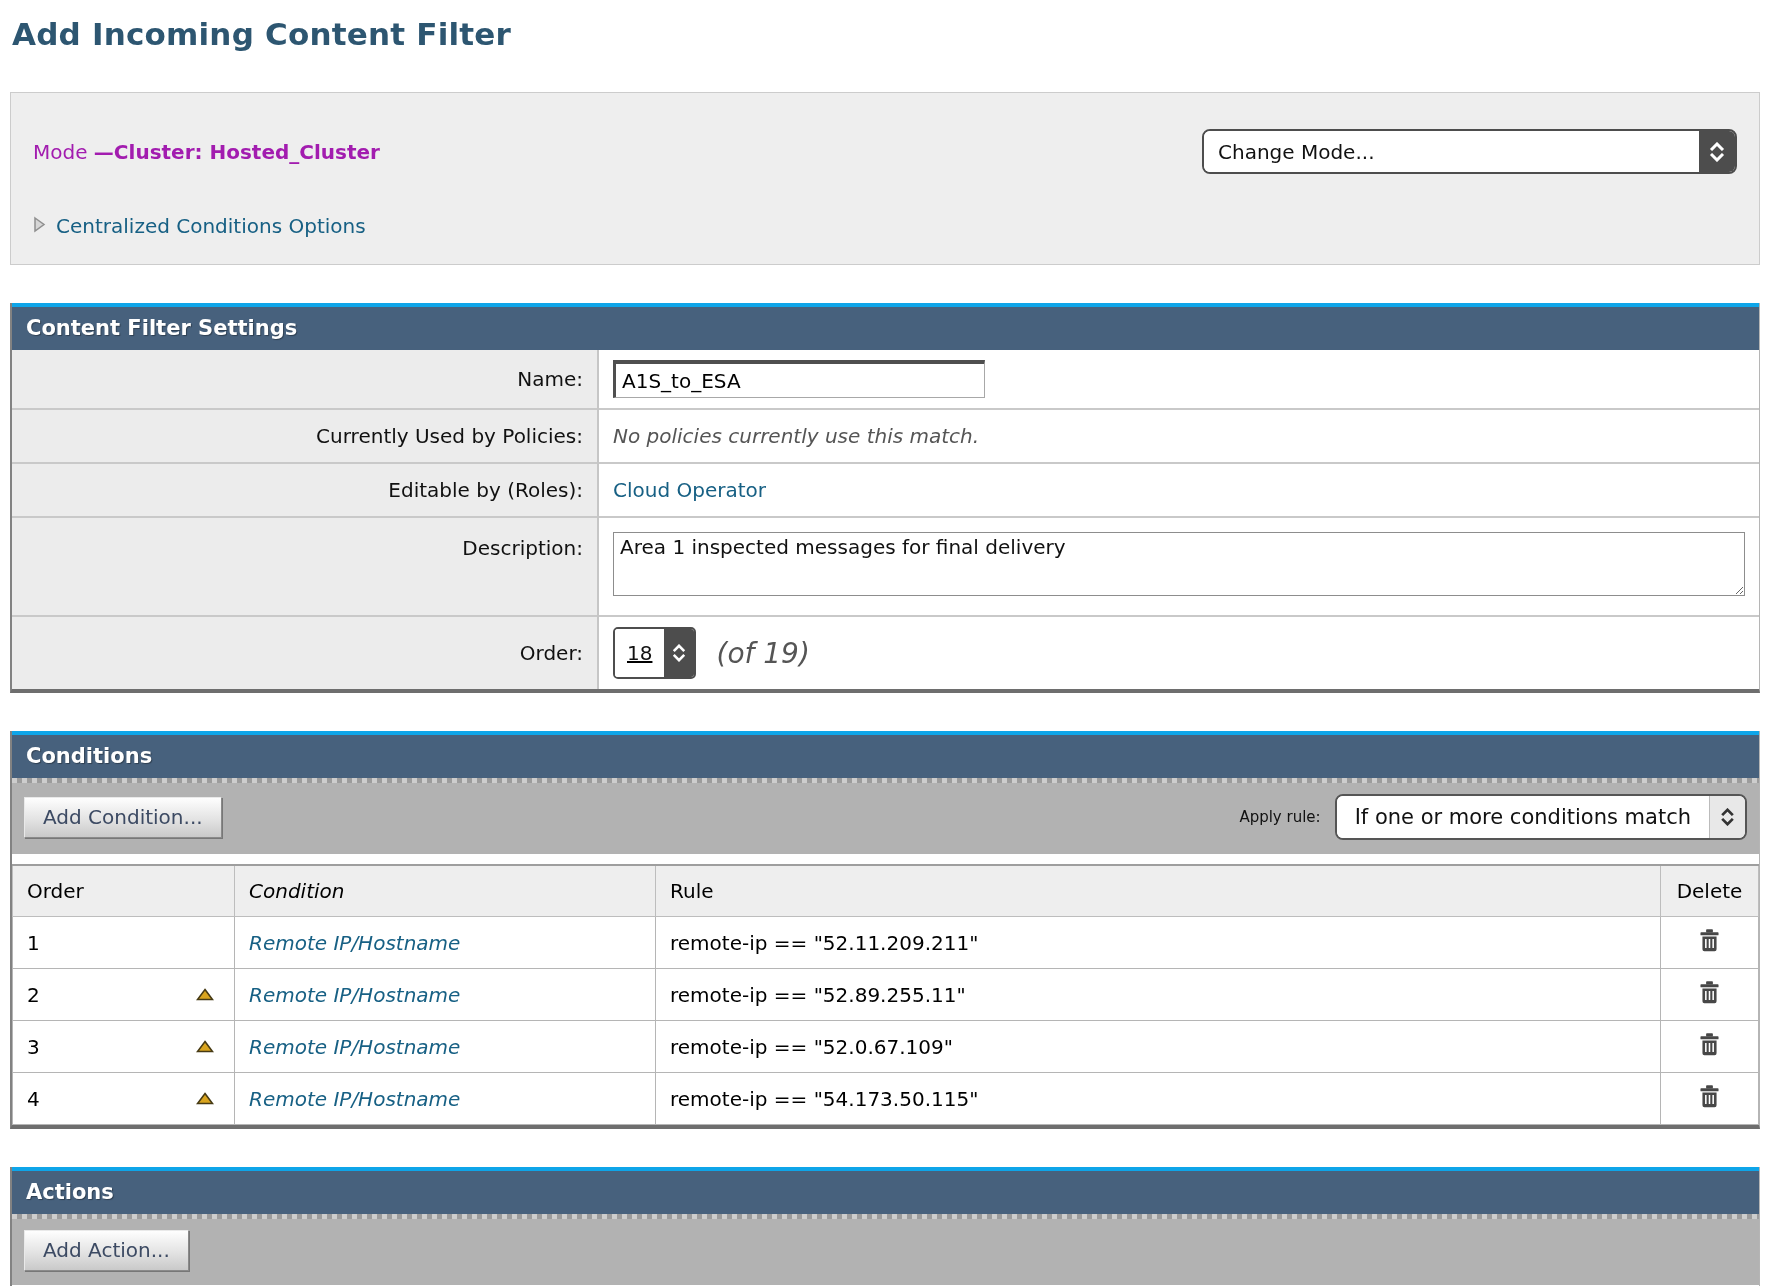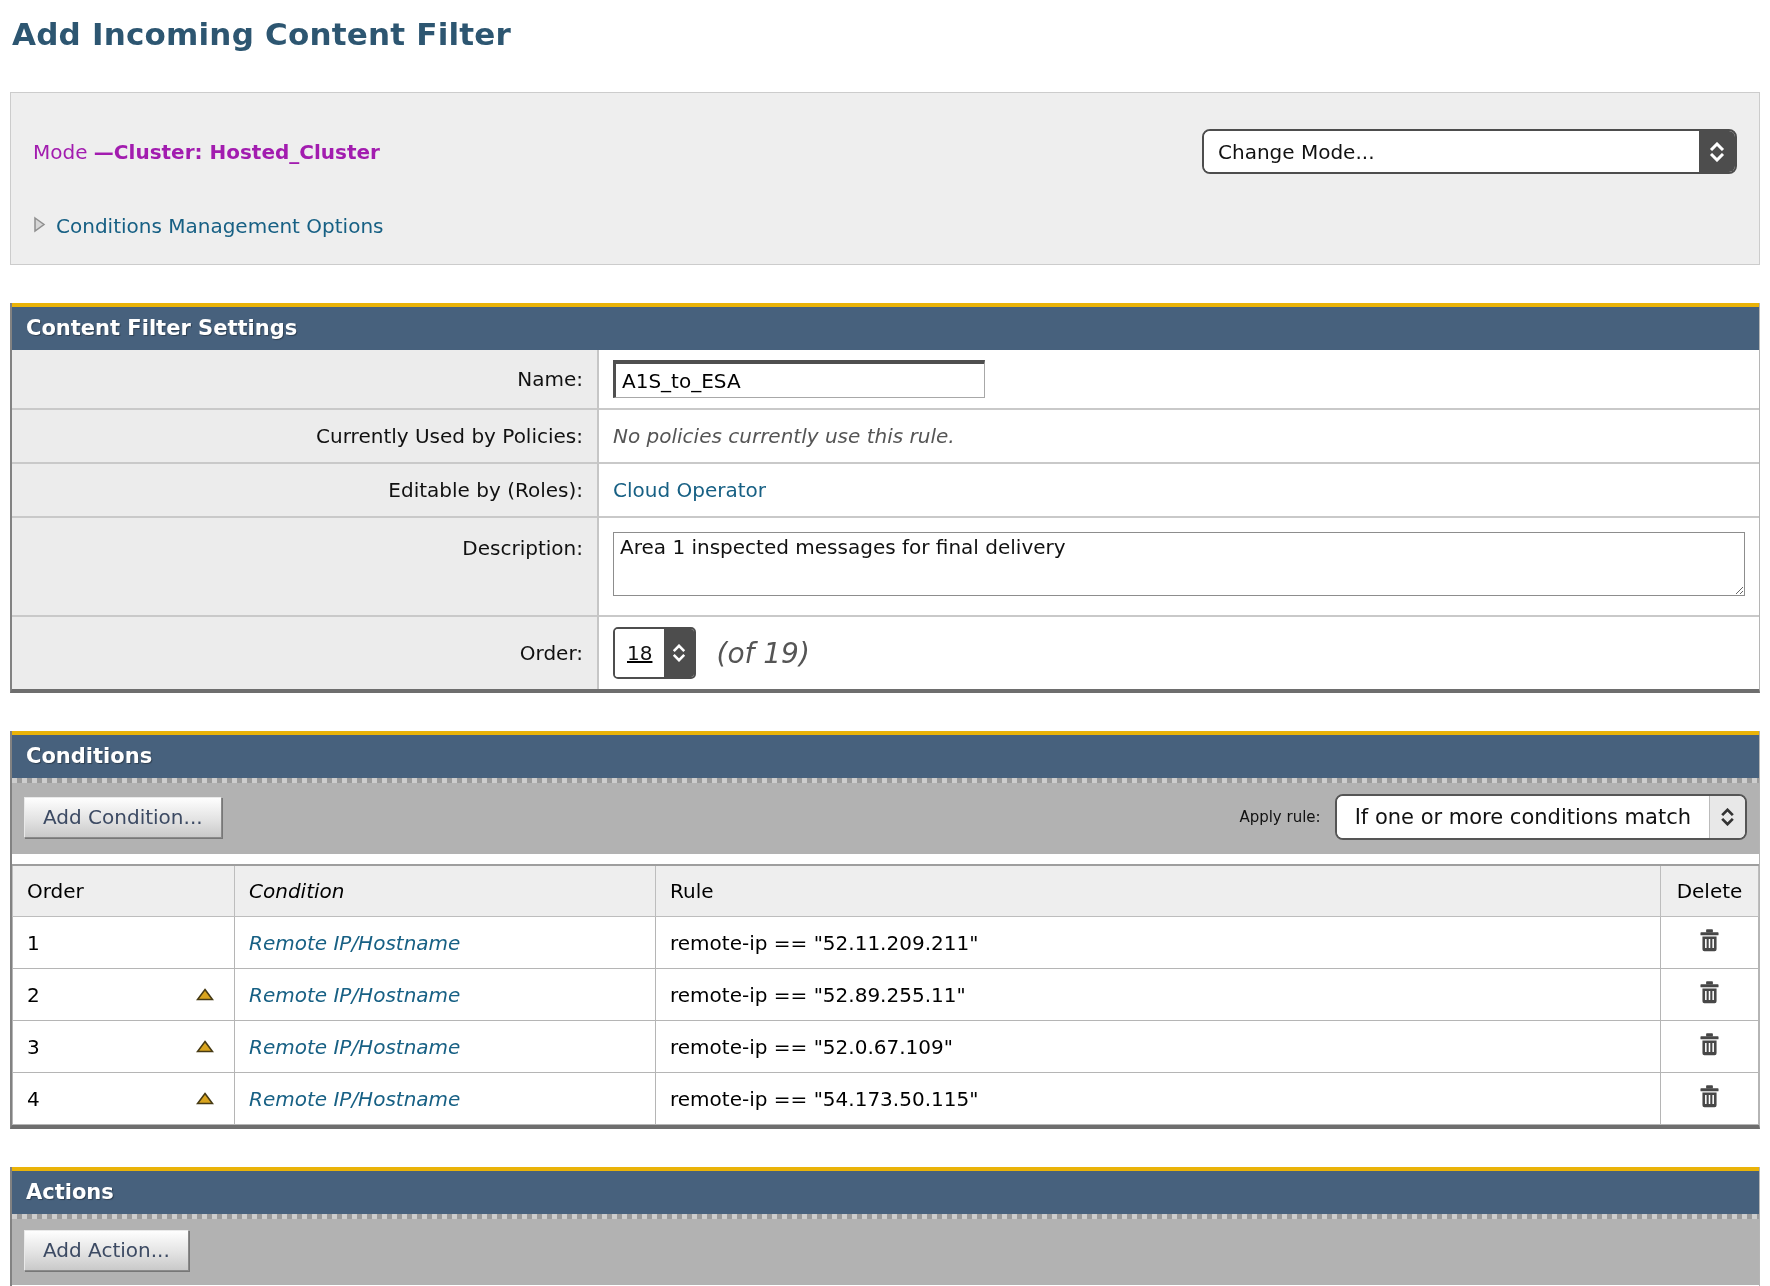--- a/index.html
+++ b/index.html
@@ -60,21 +60,21 @@
     gap: 2px;
   }
   .mac-select.light-stepper { border-color: #555; }
   .mac-select.light-stepper .sel-stepper { background: #e8e8e8; border-left: 1px solid #bbb; }
   .chev { display: block; }
 
   
   .section { margin-top: 38px; border-left: 2px solid #828282; border-right: 1px solid #b5b5b5; border-bottom: 4px solid #6e6e6e; }
   .section-header {
     background: #47617d;
-    border-top: 4px solid #eab308;
+    border-top: 4px solid #0ea5e9;
     color: #ffffff;
     font-weight: bold;
     font-size: 21px;
     padding: 9px 14px 10px 14px;
     text-shadow: 1px 1px 1px rgba(0,0,0,0.35);
   }
 
   
   .kv-table { width: 100%; border-collapse: collapse; background: #fff; }
   .kv-table td { font-size: 20px; vertical-align: middle; }
@@ -180,37 +180,37 @@
             </svg>
         </span>
       </div>
     </div>
     <div class="cm-link-row">
       <span class="disclosure">
         <svg width="13" height="17" viewBox="0 0 13 17">
             <polygon points="2,2 11,8.5 2,15" fill="#d6d6d6" stroke="#8f8f8f" stroke-width="1.5"></polygon>
           </svg>
       </span>
-      <span class="teal-link">Conditions Management Options</span>
+      <span class="teal-link">Centralized Conditions Options</span>
     </div>
   </div>
 
   <div class="section">
     <div class="section-header">Content Filter Settings</div>
     <table class="kv-table">
       <tbody>
           <tr>
         <td class="kv-label">Name:</td>
         <td class="kv-value">
           <input class="name-input" type="text" value="A1S_to_ESA" style="">
         </td>
       </tr>
       <tr>
         <td class="kv-label">Currently Used by Policies:</td>
-        <td class="kv-value"><span class="italic-note">No policies currently use this rule.</span></td>
+        <td class="kv-value"><span class="italic-note">No policies currently use this match.</span></td>
       </tr>
       <tr>
         <td class="kv-label">Editable by (Roles):</td>
         <td class="kv-value"><span class="teal-link">Cloud Operator</span></td>
       </tr>
       <tr>
         <td class="kv-label" style="vertical-align:top; padding-top:18px;">Description:</td>
         <td class="kv-value" style="padding-top:14px; padding-bottom:14px;">
           <textarea class="desc-textarea" style="">Area 1 inspected messages for final delivery</textarea>
         </td>

